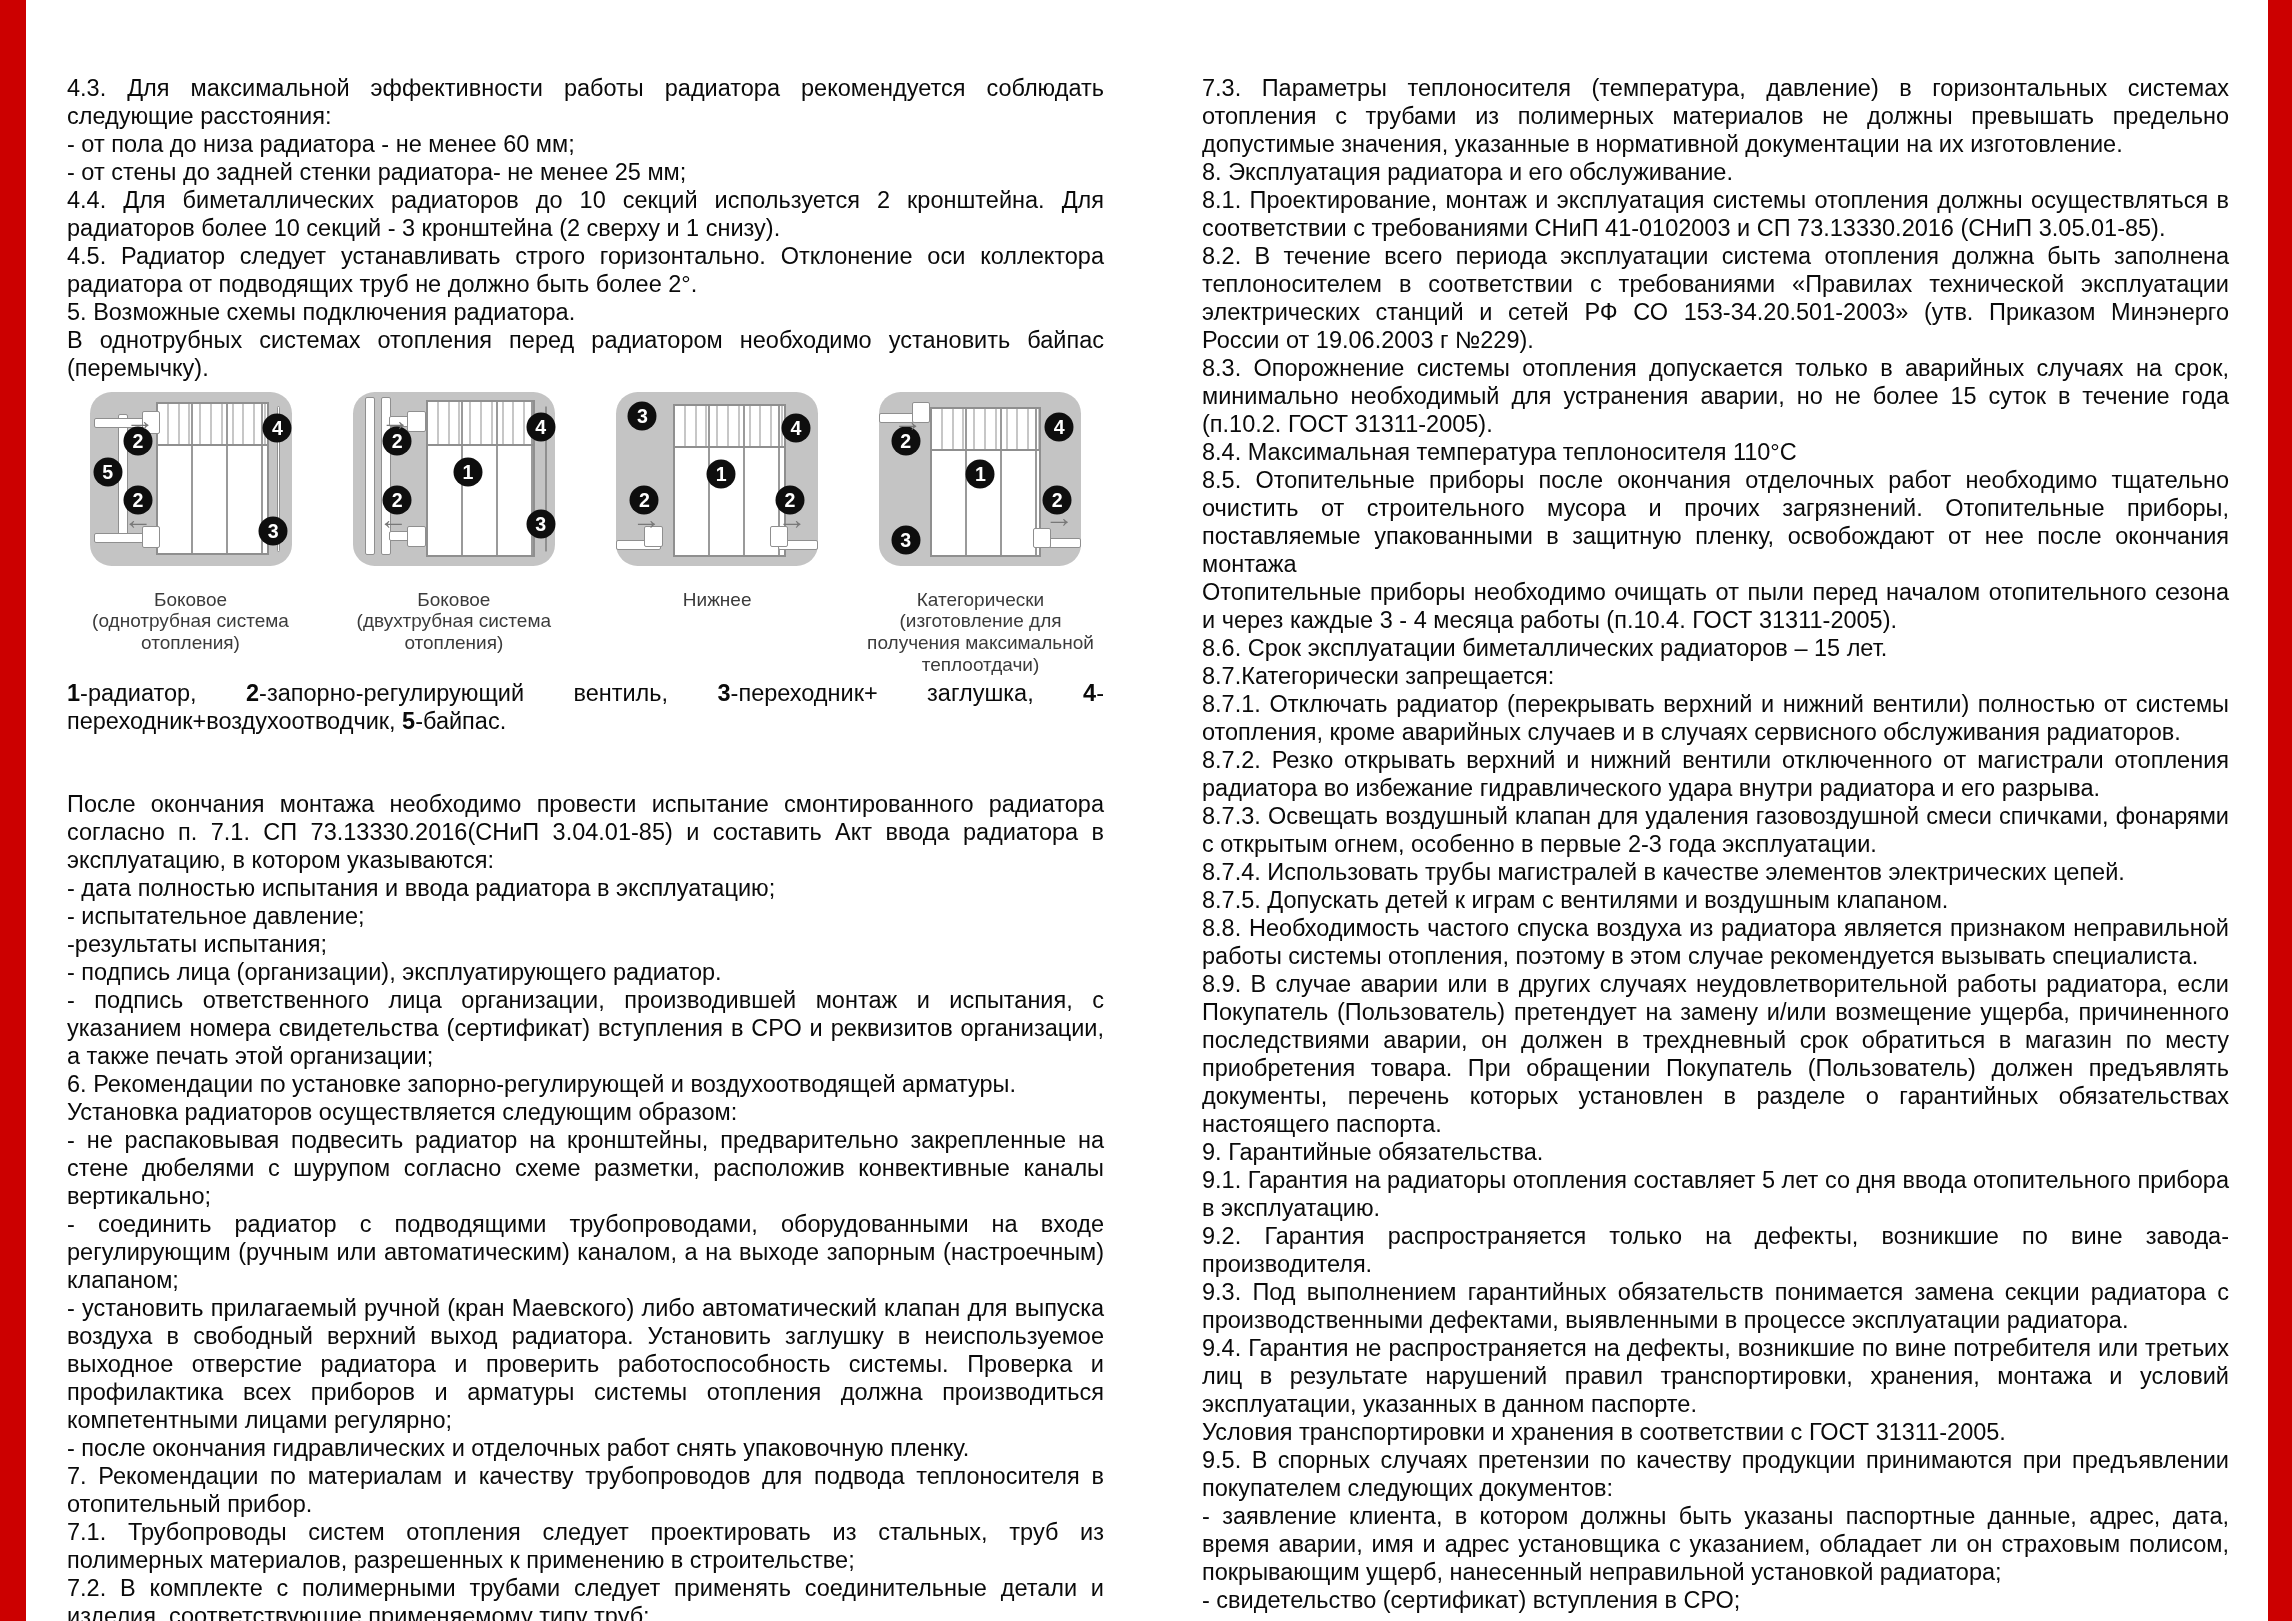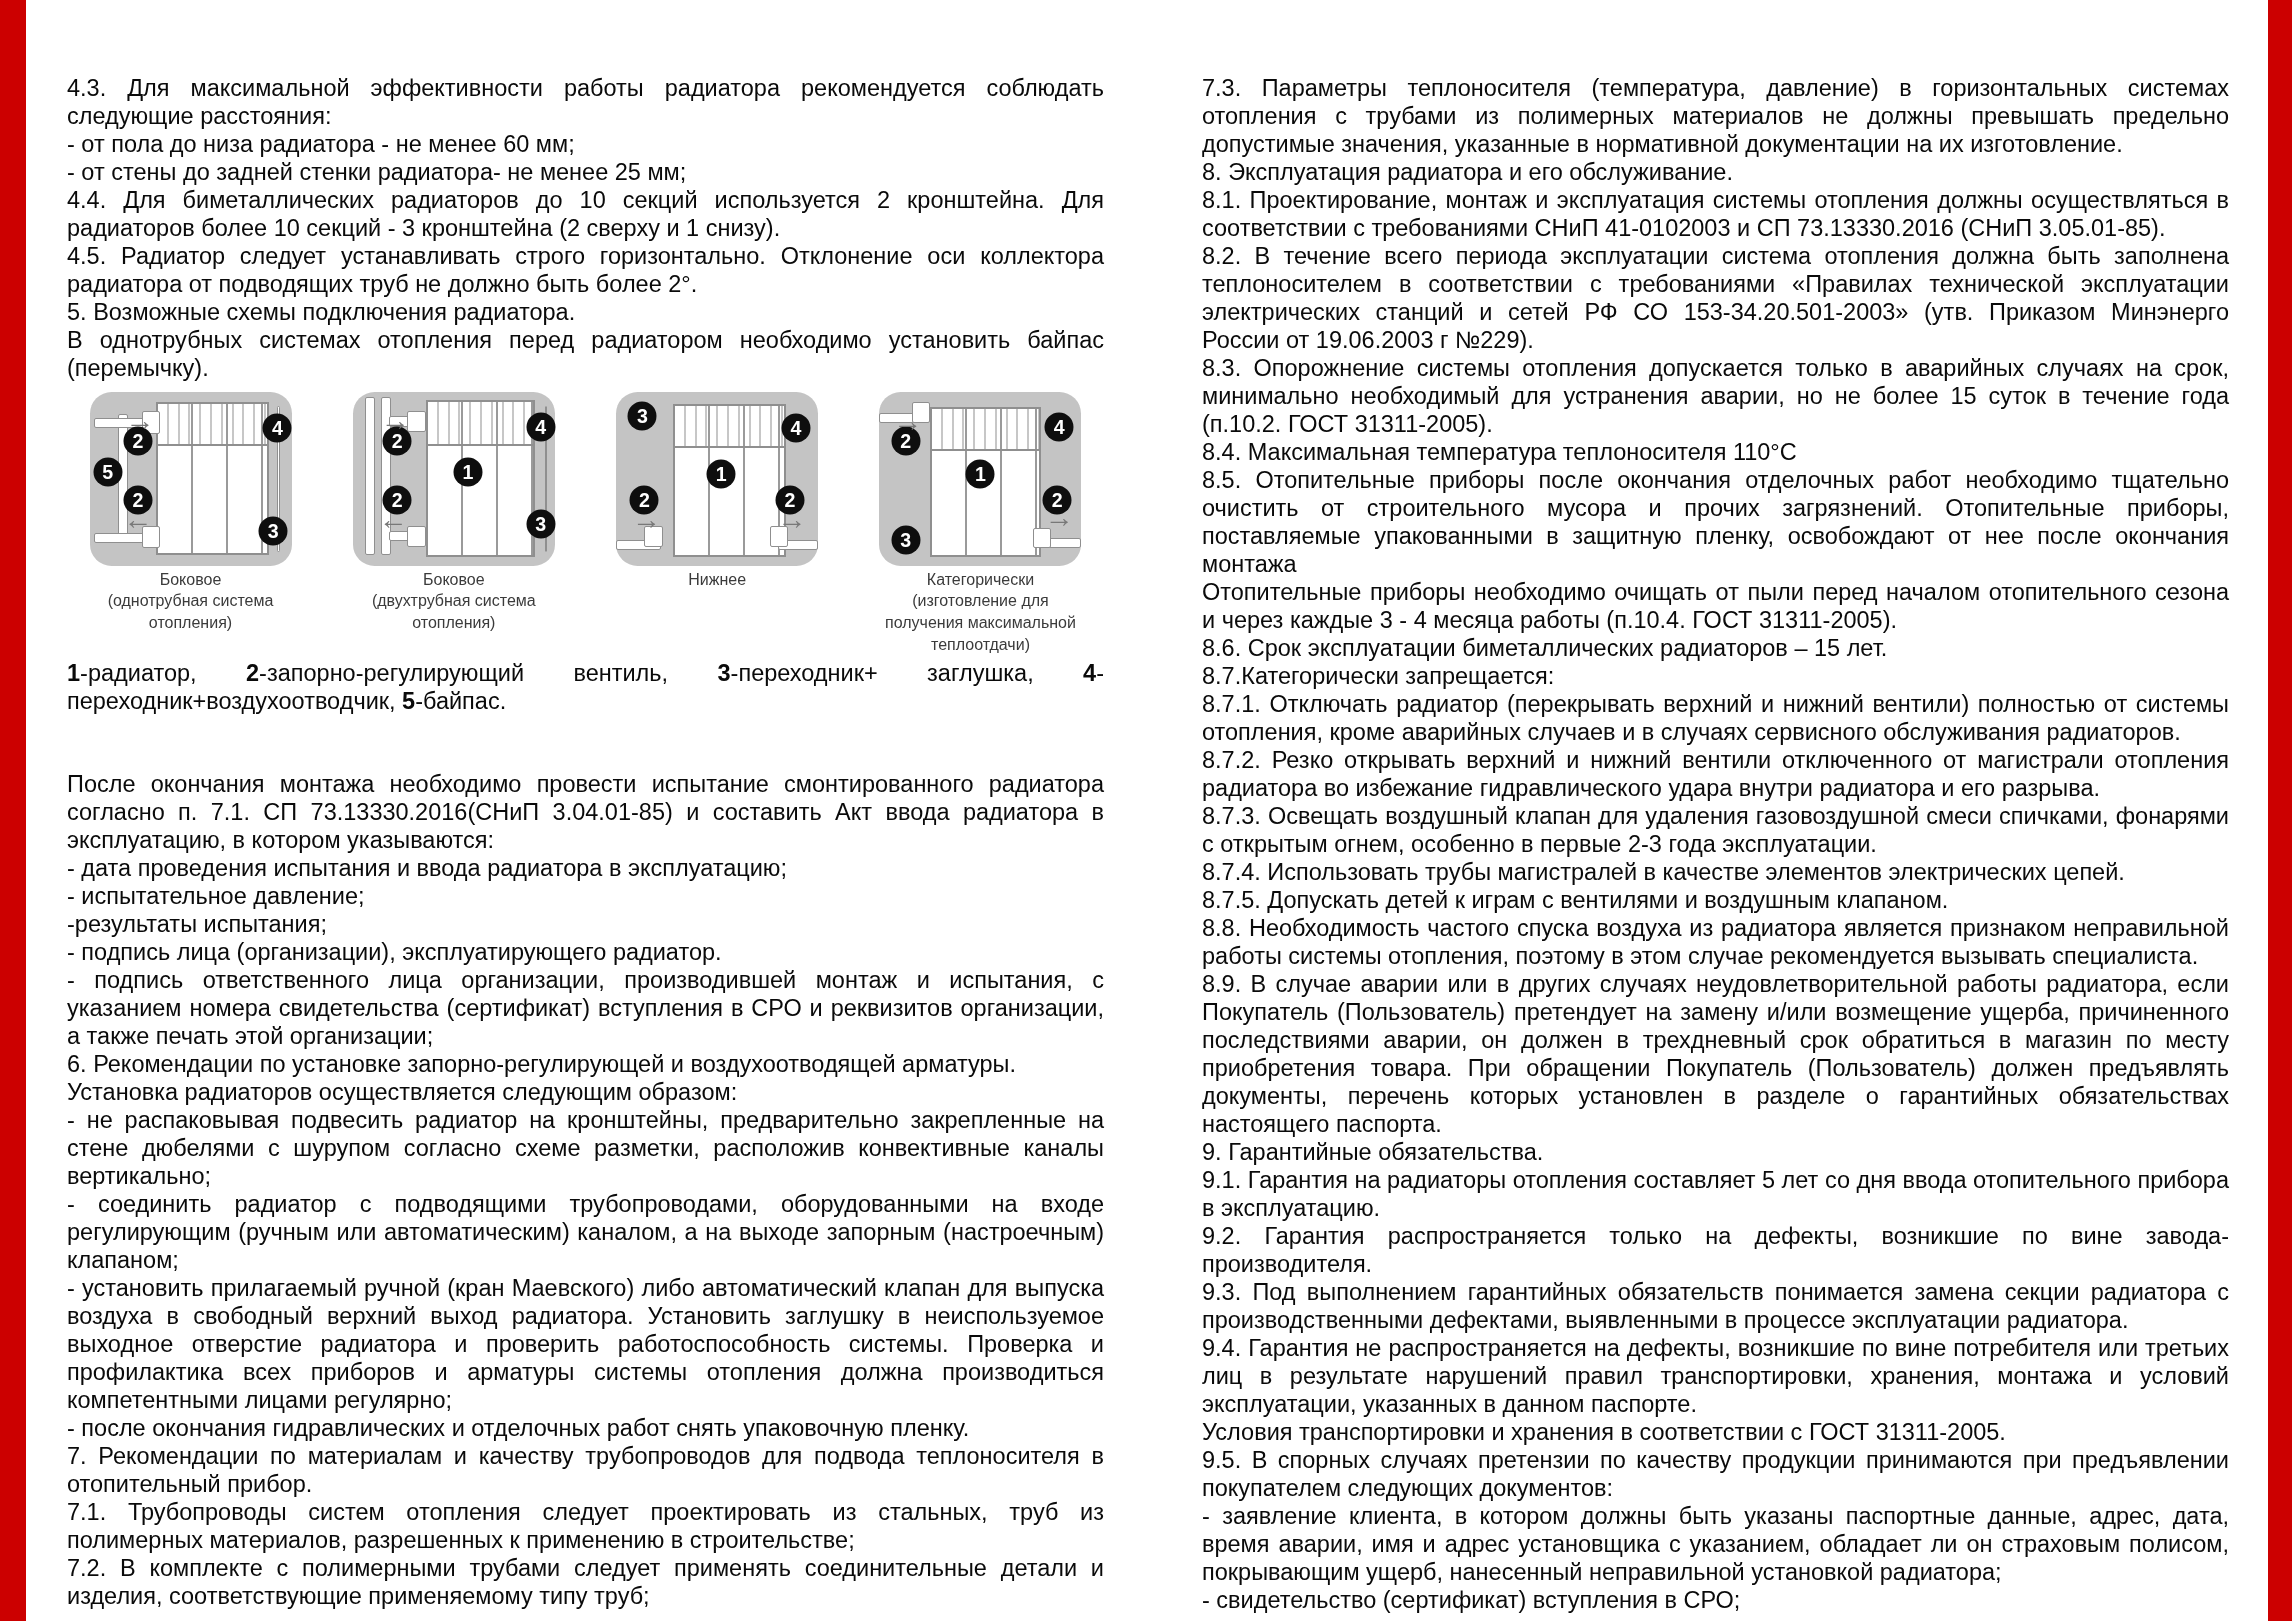--- a/index.html
+++ b/index.html
@@ -35,21 +35,21 @@
   .pipe{position:absolute;background:#ffffff;border:1px solid #8f8f8f;box-sizing:border-box;border-radius:2px;}
   .marker{
     position:absolute;width:29px;height:29px;border-radius:50%;background:#0e0e0e;color:#ffffff;
     font-weight:bold;font-size:19.6px;line-height:29px;text-align:center;
     transform:translate(-50%,-50%);
   }
   .arrow{
     position:absolute;color:#787878;font-weight:bold;font-size:29px;line-height:29px;
     transform:translate(-50%,-50%);
   }
-  .diag-caption{margin-top:3px;font-size:16px;line-height:21.6px;color:#3b3b3b;text-align:center;width:247px;}
+  .diag-caption{margin-top:23px;font-size:19px;line-height:21.6px;color:#3b3b3b;text-align:center;width:247px;}
 
   .legend{margin-top:23.5px;}
 </style>
 </head>
 <body>
 
 <div class="edge-bar left" style="background: rgb(204, 0, 0);"></div>
 <div class="edge-bar right" style="background: rgb(204, 0, 0);"></div>
 
 <div class="col" id="left-col">
@@ -156,21 +156,21 @@
           <div>Категорически</div>
           <div>(изготовление для</div>
           <div>получения максимальной</div>
           <div>теплоотдачи)</div>
         </div>
       </div>
     </div>
   <p class="legend" id="legend"><b>1</b>-радиатор, <b>2</b>-запорно-регулирующий вентиль, <b>3</b>-переходник+ заглушка, <b>4</b>-переходник+воздухоотводчик, <b>5</b>-байпас.</p>
   <div id="left-bottom">
       <p class=" gap">После окончания монтажа необходимо провести испытание смонтированного радиатора согласно п. 7.1. СП 73.13330.2016(СНиП 3.04.01-85) и составить Акт ввода радиатора в эксплуатацию, в котором указываются:</p>
-      <p class="">- дата проведения испытания и ввода радиатора в эксплуатацию;</p>
+      <p class="">- дата полностью испытания и ввода радиатора в эксплуатацию;</p>
       <p class="">- испытательное давление;</p>
       <p class="">-результаты испытания;</p>
       <p class="">- подпись лица (организации), эксплуатирующего радиатор.</p>
       <p class="">- подпись ответственного лица организации, производившей монтаж и испытания, с указанием номера свидетельства (сертификат) вступления в СРО и реквизитов организации, а также печать этой организации;</p>
       <p class="bold">6. Рекомендации по установке запорно-регулирующей и воздухоотводящей арматуры.</p>
       <p class="">Установка радиаторов осуществляется следующим образом:</p>
       <p class="">- не распаковывая подвесить радиатор на кронштейны, предварительно закрепленные на стене дюбелями с шурупом согласно схеме разметки, расположив конвективные каналы вертикально;</p>
       <p class="">- соединить радиатор с подводящими трубопроводами, оборудованными на входе регулирующим (ручным или автоматическим) каналом, а на выходе запорным (настроечным) клапаном;</p>
       <p class="">- установить прилагаемый ручной (кран Маевского) либо автоматический клапан для выпуска воздуха в свободный верхний выход радиатора. Установить заглушку в неиспользуемое выходное отверстие радиатора и проверить работоспособность системы. Проверка и профилактика всех приборов и арматуры системы отопления должна производиться компетентными лицами регулярно;</p>
       <p class="">- после окончания гидравлических и отделочных работ снять упаковочную пленку.</p>

